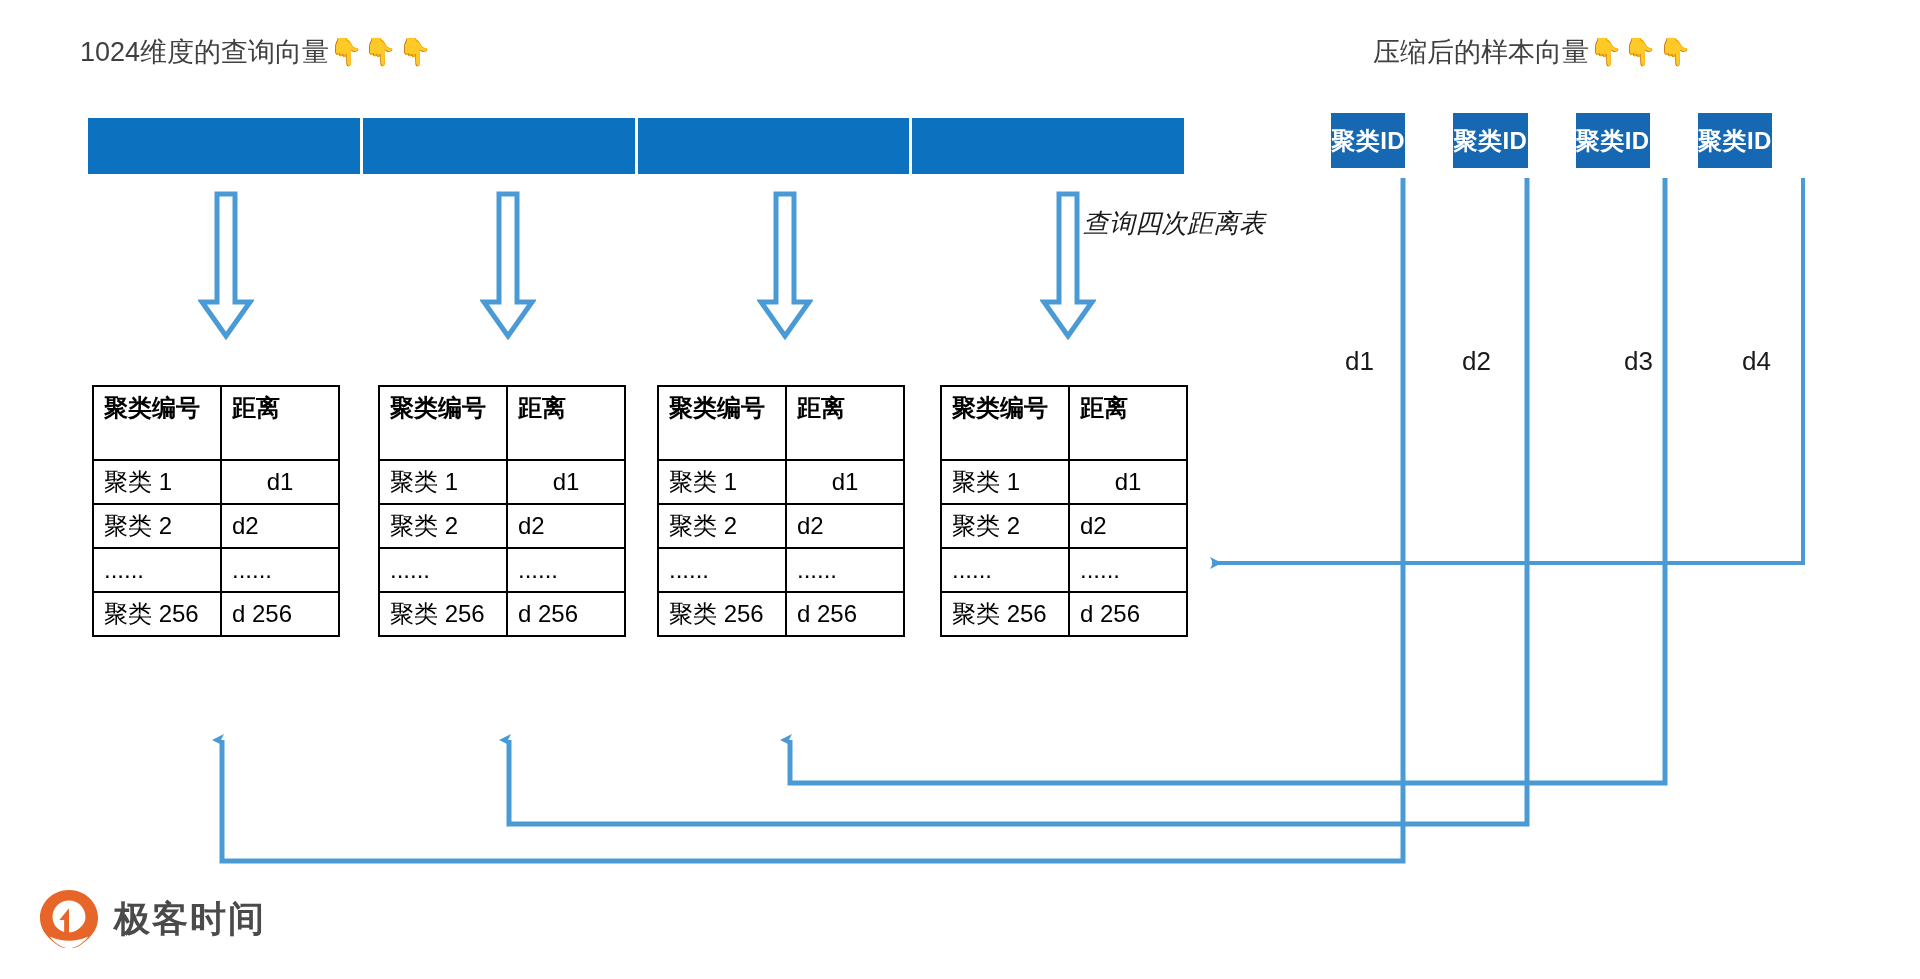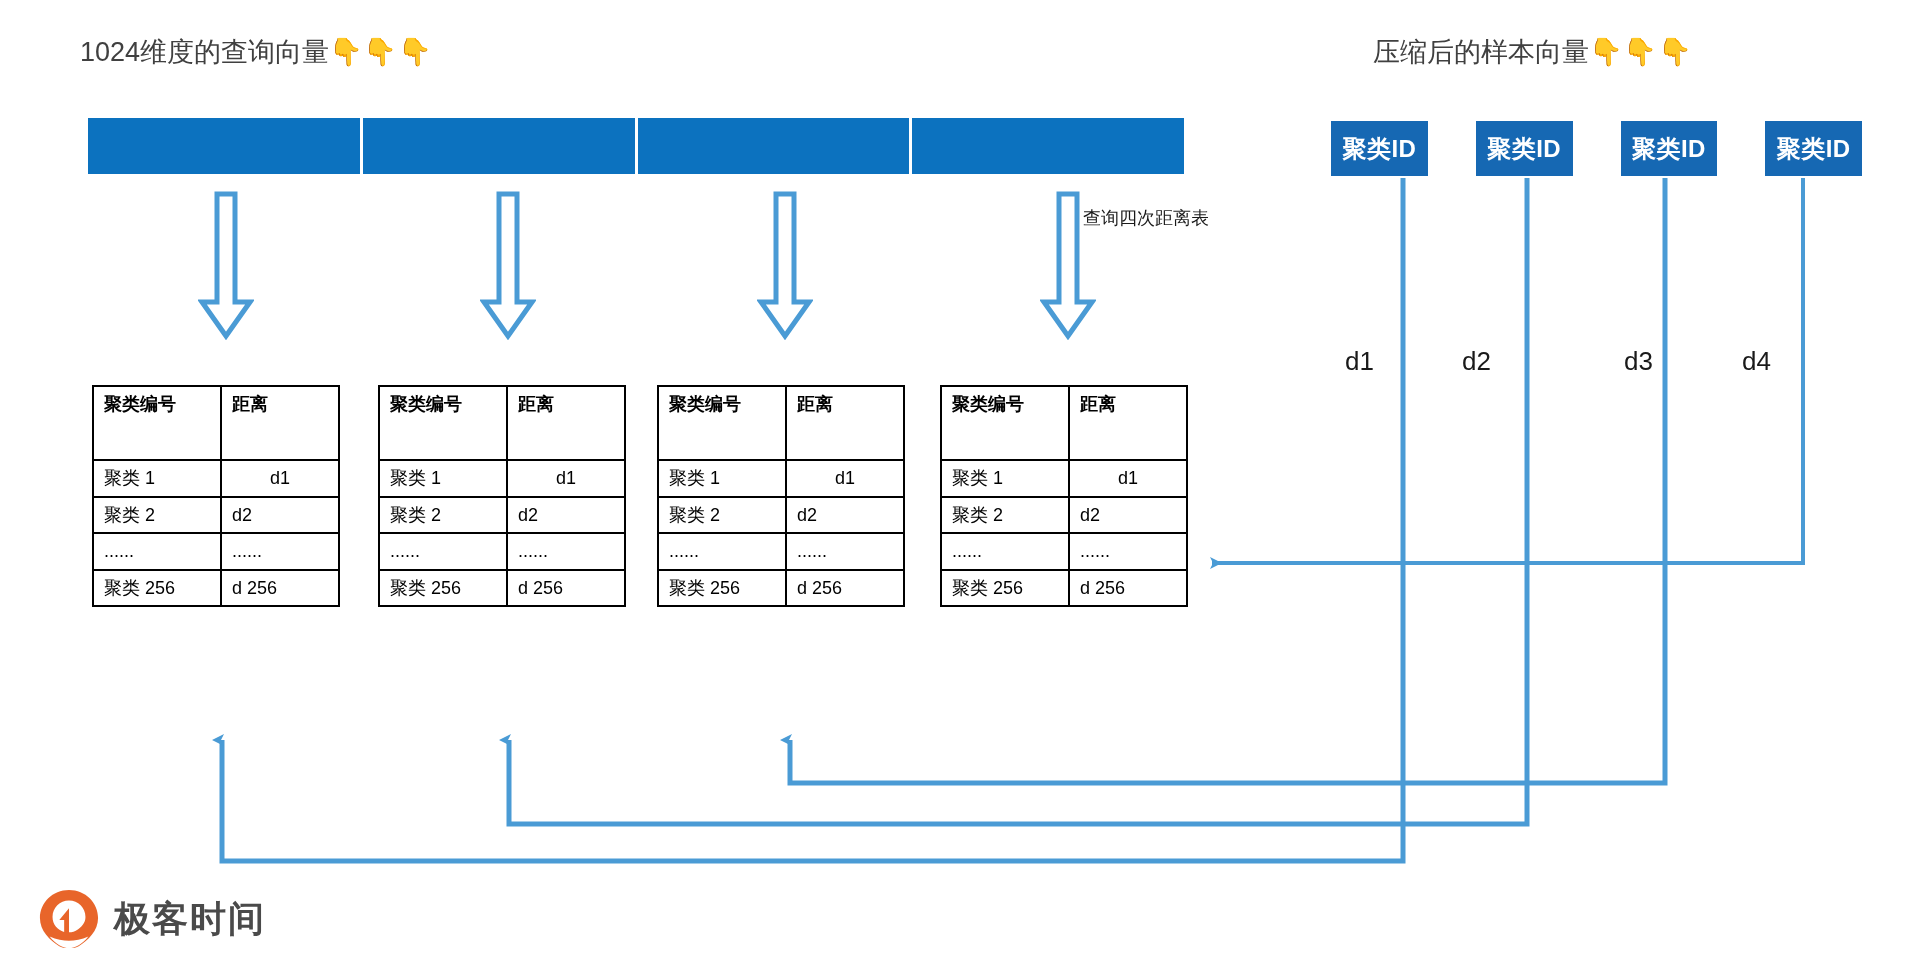--- a/index.html
+++ b/index.html
@@ -45,22 +45,22 @@
     flex: 1 1 0;
     background: #0c72bf;
     margin-right: 3px;
   }
   #query-vector-bar .qseg:last-child { margin-right: 0; }
 
   
   #sample-vector-bar {
     position: absolute;
     left: 1331px;
-    top: 121px;
-    width: 531px;
+    top: 113px;
+    width: 441px;
     height: 55px;
     display: flex;
     gap: 44px;
   }
   #sample-vector-bar .cidbox {
     flex: 1 1 0;
     background: #1668b3;
     margin-right: 4px;
     color: #ffffff;
     font-weight: bold;
@@ -78,24 +78,25 @@
     width: 56px;
     height: 150px;
   }
   .block-arrow svg { display: block; width: 100%; height: 100%; }
 
   
   #query-note {
     position: absolute;
     left: 1083px;
     top: 207px;
-    font-size: 18px;
+    font-size: 26px;
     color: #1a1a1a;
     line-height: 1.28;
     white-space: nowrap;
+    font-style: italic;
   }
 
   
   .d-label {
     position: absolute;
     font-size: 26px;
     color: #1a1a1a;
     top: 346px;
     white-space: nowrap;
   }
@@ -104,21 +105,21 @@
   .dist-table {
     position: absolute;
     top: 385px;
     border-collapse: collapse;
     background: #ffffff;
     table-layout: fixed;
   }
   .dist-table td, .dist-table th {
     border: 2px solid #000000;
     padding: 6px 10px;
-    font-size: 18px;
+    font-size: 24px;
     color: #000000;
     font-weight: normal;
     vertical-align: top;
     line-height: 1.25;
     text-align: left;
     height: 34px;
     box-sizing: border-box;
   }
   .dist-table th {
     font-weight: bold;

